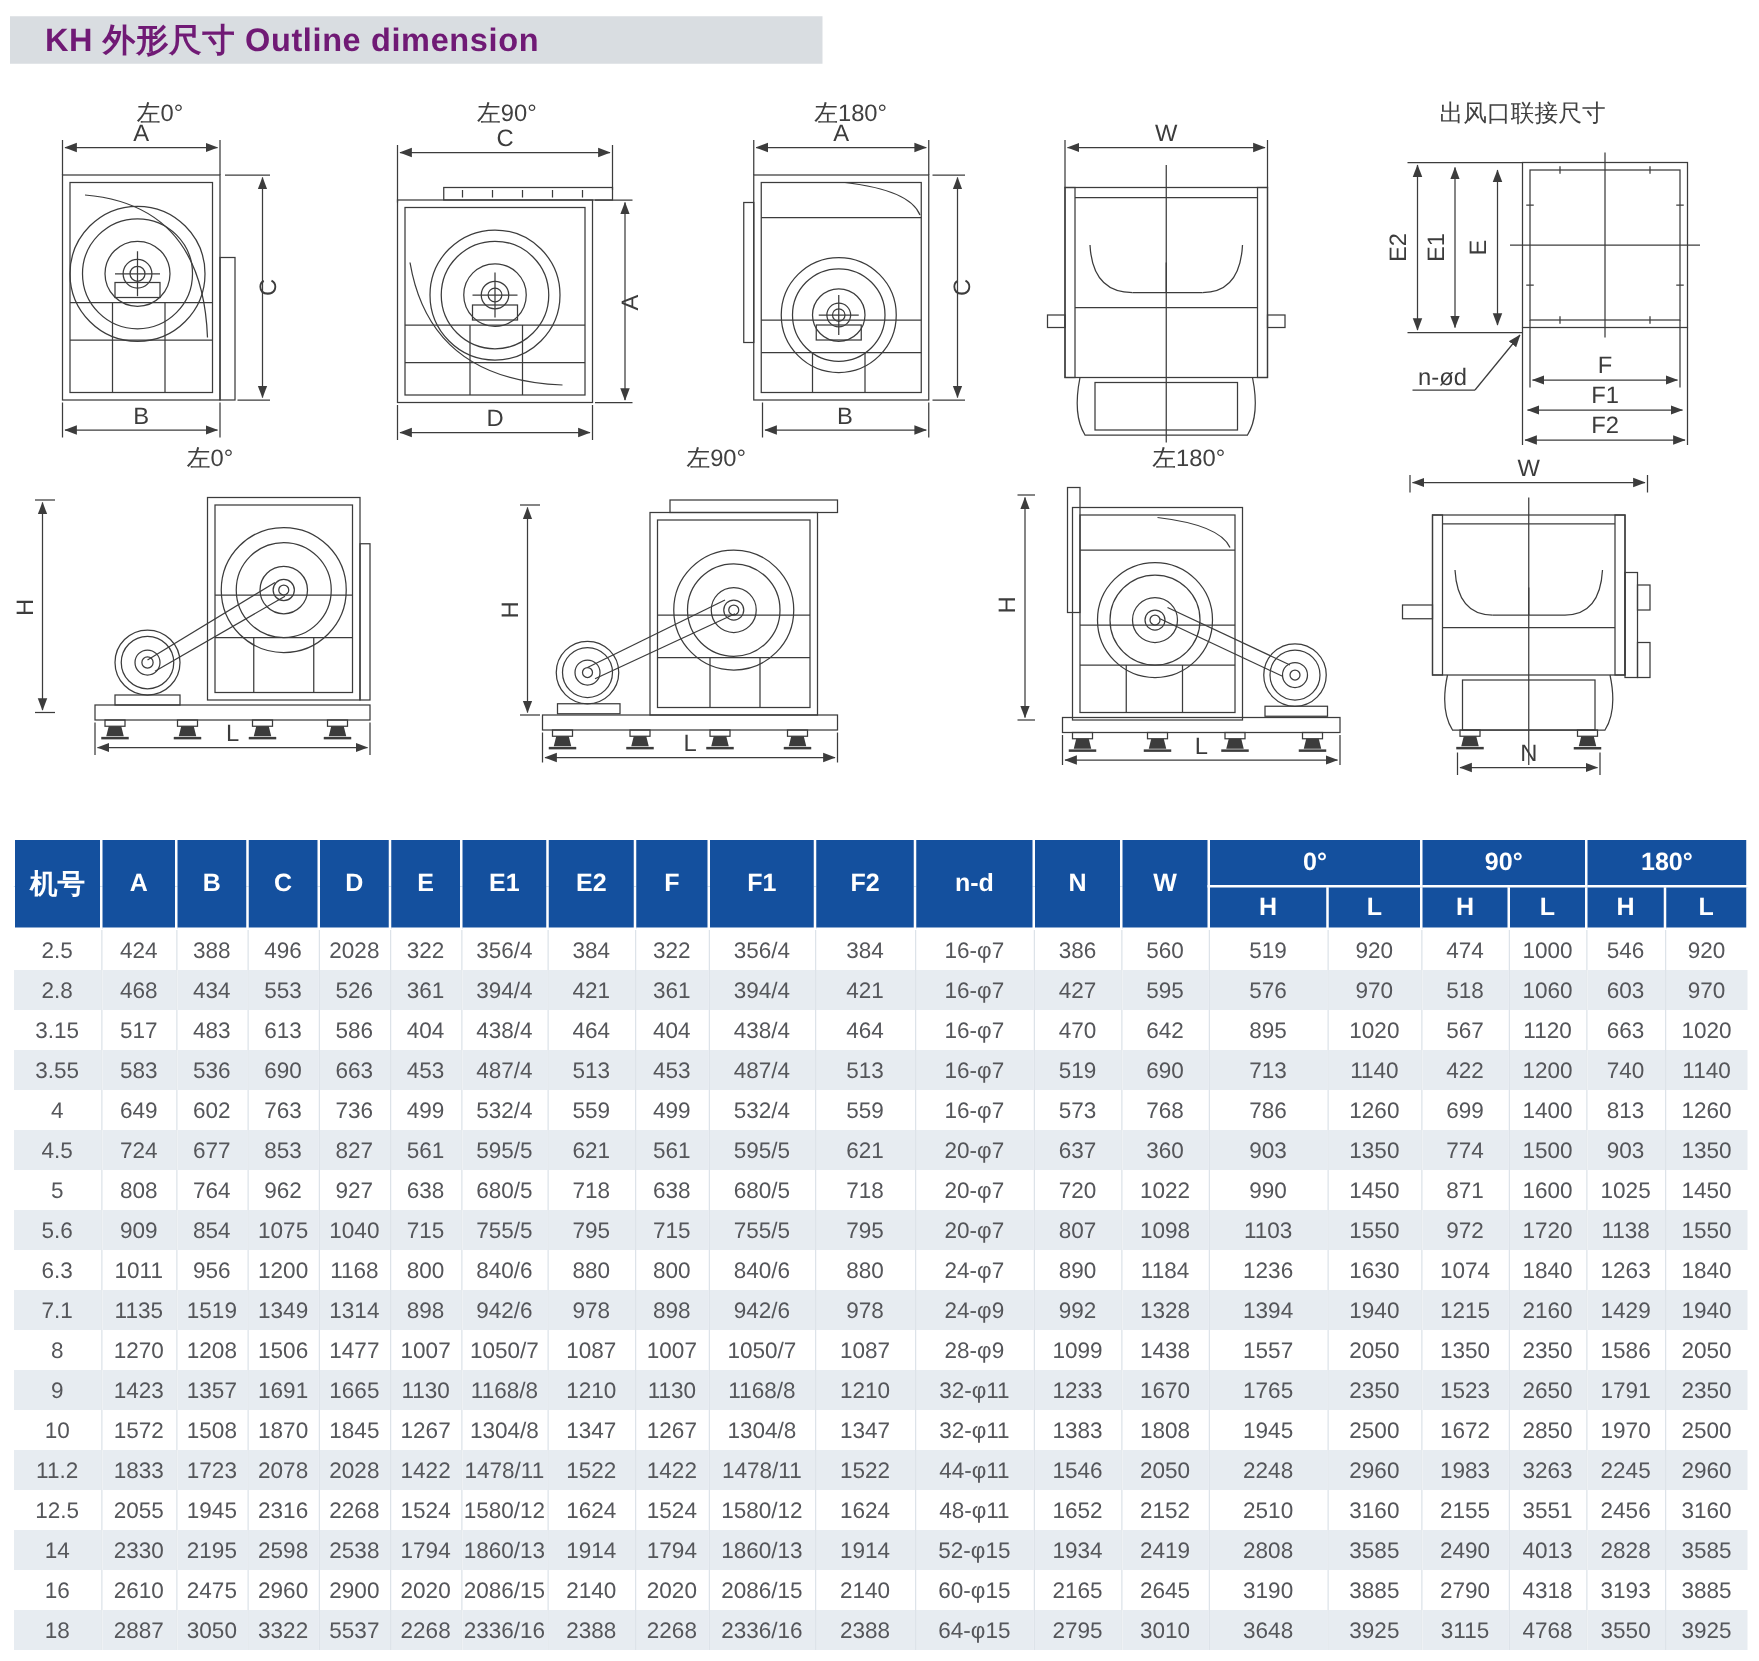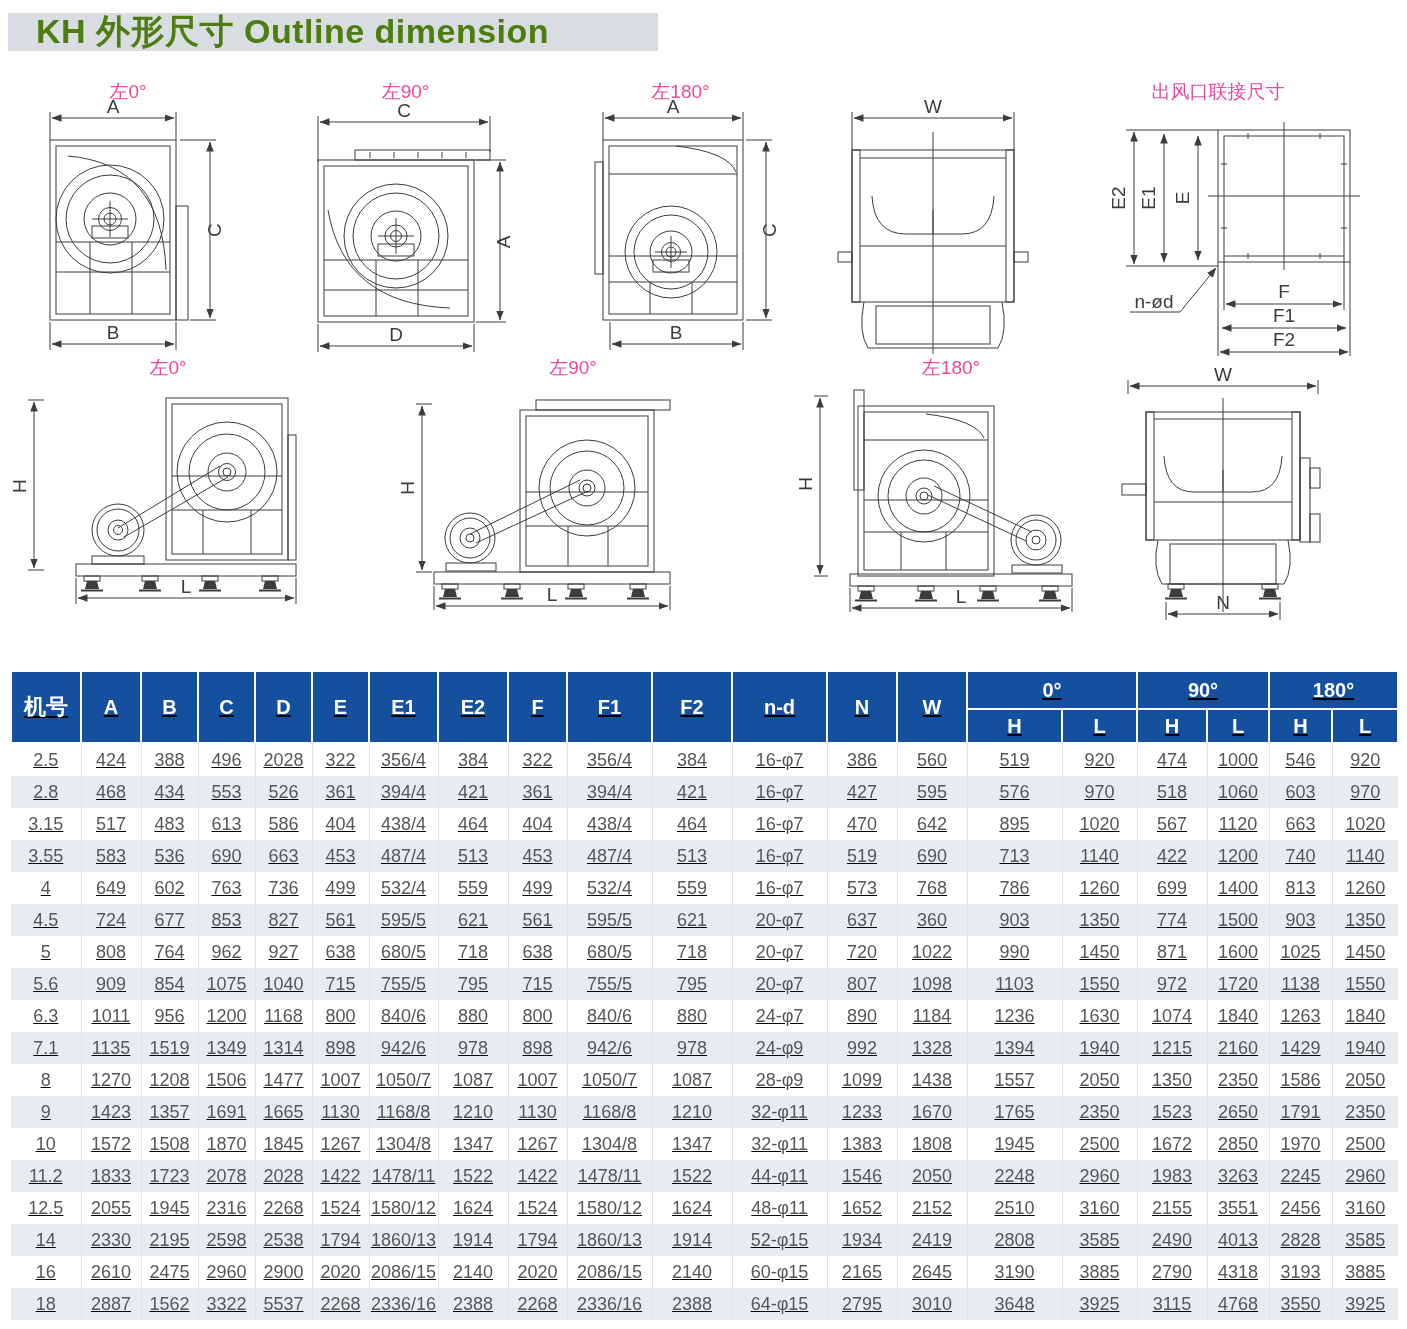--- a/index.html
+++ b/index.html
@@ -1,39 +1,39 @@
 <!DOCTYPE html>
 <html><head>
 <meta charset="utf-8">
 <style>
   html,body { margin:0; padding:0; background:#ffffff; }
   body { width:1407px; height:1329px; font-family:"Liberation Sans", sans-serif; position:relative; }
   .page { position:relative; width:1407px; height:1329px; background:#fff; overflow:hidden; }
 
   .title-bar { position:absolute; left:8px; top:13px; width:650px; height:38px; background:#d9dde1;
                display:flex; align-items:center; padding-left:28px; box-sizing:border-box; }
-  .title-bar span { color:#4d7c0f; font-size:34px; font-weight:bold; letter-spacing:.5px; }
+  .title-bar span { color:#701a75; font-size:26px; font-weight:bold; letter-spacing:.5px; }
 
   .fig { position:absolute; margin:0; text-align:center; }
-  .fig figcaption { font-size:19px; color:#ec4899; height:24px; line-height:24px; }
+  .fig figcaption { font-size:19px; color:#404040; height:24px; line-height:24px; }
   .fig svg { overflow:visible; display:block; margin:0 auto; }
   .fig line, .fig path, .fig rect, .fig circle { stroke:#3c3c3c; stroke-width:1; fill:none; }
   .fig text { fill:#3c3c3c; stroke:none; font-size:19px; font-family:"Liberation Sans",sans-serif; }
 
   #f1 { left:28px;  top:80px;  width:200px; }
   #f2 { left:298px; top:80px;  width:215px; }
   #f3 { left:578px; top:80px;  width:205px; }
   #f4 { left:838px; top:80px;  width:190px; }
   #f5 { left:1068px;top:80px;  width:300px; }
   #f6 { left:18px;  top:356px; width:300px; }
   #f7 { left:408px; top:356px; width:330px; }
   #f8 { left:806px; top:356px; width:290px; }
   #f9 { left:1118px;top:348px; width:210px; }
 
-  .tbl-wrap { position:absolute; left:10px; top:672px; width:1387px;text-decoration:underline; }
+  .tbl-wrap { position:absolute; left:10px; top:672px; width:1387px; }
   table { border-collapse:collapse; table-layout:fixed; width:1387px; }
   th { background:#14509e; color:#fff; font-weight:bold; font-size:20px;
        border-right:2px solid #fff; border-bottom:2px solid #fff; border-left:2px solid #fff; text-align:center; }
   thead tr:first-child th { height:34px; }
   thead tr:nth-child(2) th { height:30px; }
   th.model-h { font-size:22px; }
   td { text-align:center; font-size:18px; color:#55565a; height:30px; border-right:1px solid #dde3e9; overflow:hidden; white-space:nowrap; }
   td:last-child { border-right:none; }
   tbody tr.alt { background:#e7ecf1; }
 
@@ -804,21 +804,21 @@
             <td>3190</td>
             <td>3885</td>
             <td>2790</td>
             <td>4318</td>
             <td>3193</td>
             <td>3885</td>
           </tr>
           <tr class="alt">
             <td>18</td>
             <td>2887</td>
-            <td>1562</td>
+            <td>3050</td>
             <td>3322</td>
             <td>5537</td>
             <td>2268</td>
             <td>2336/16</td>
             <td>2388</td>
             <td>2268</td>
             <td>2336/16</td>
             <td>2388</td>
             <td>64-φ15</td>
             <td>2795</td>

